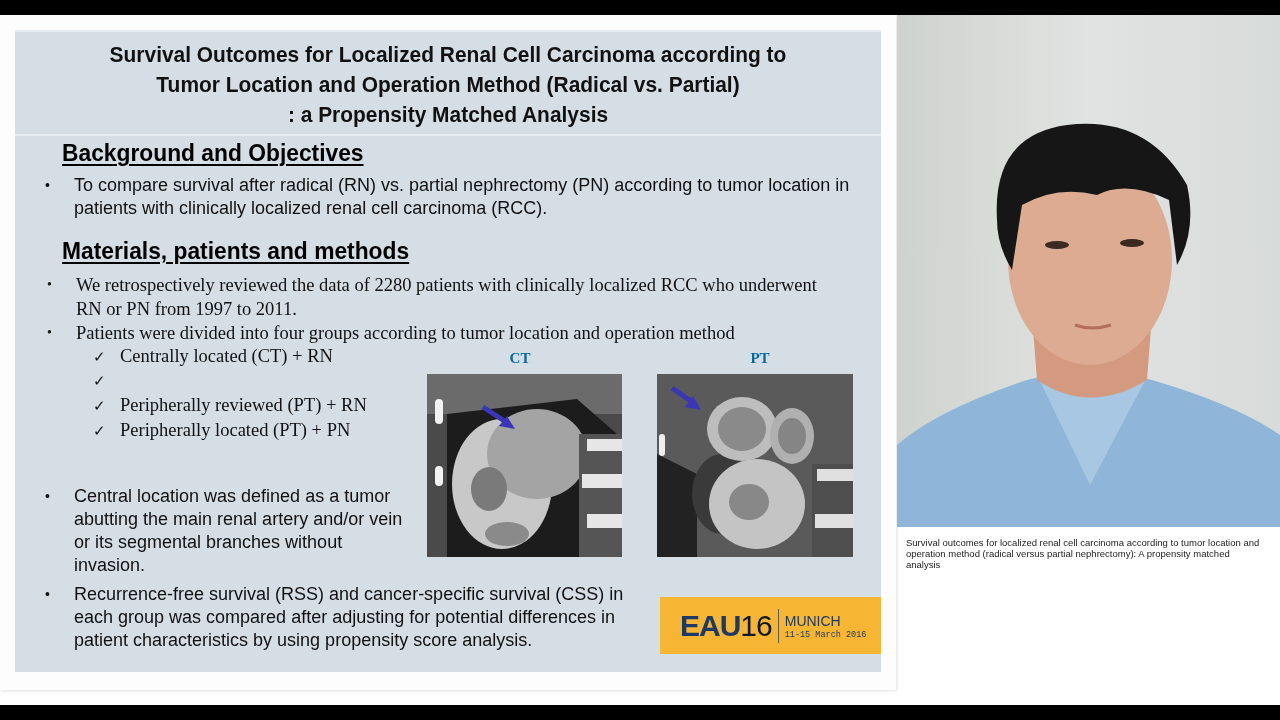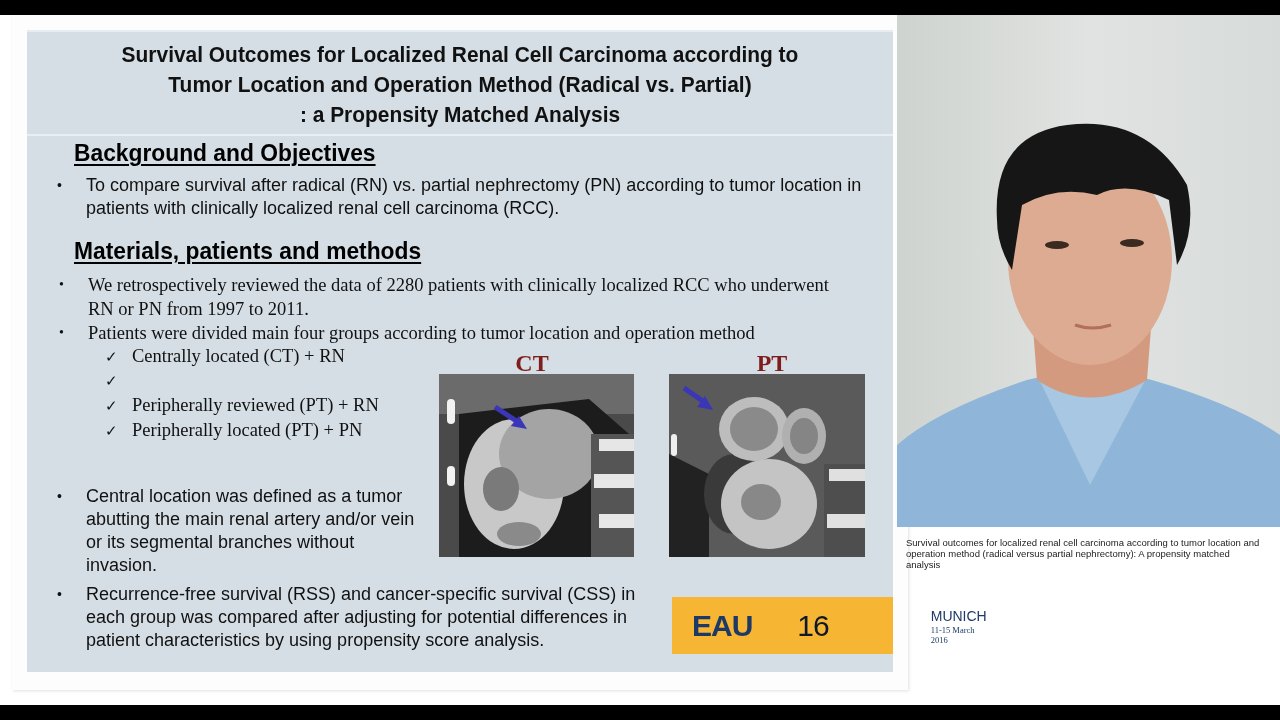--- a/index.html
+++ b/index.html
@@ -1,36 +1,36 @@
 <!DOCTYPE html>
 <html><head>
   <meta charset="utf-8">
   <style>
     * { margin: 0; padding: 0; box-sizing: border-box; }
     html, body { width: 1280px; height: 720px; overflow: hidden; background: #000; }
     .stage { position: absolute; left: 0; top: 15px; width: 1280px; height: 690px; background: #ffffff; }
-    .slide-frame { position: absolute; left: 12px; top: 0; width: 896px; height: 675px; background: #fdfdfd; box-shadow: 1px 1px 3px rgba(0,0,0,0.12); }
+    .slide-frame { position: absolute; left: 0; top: 0; width: 896px; height: 675px; background: #fdfdfd; box-shadow: 1px 1px 3px rgba(0,0,0,0.12); }
     .slide { position: absolute; left: 15px; top: 15px; width: 866px; height: 642px; background: #d5dee5; border-top: 2px solid #e6ecf0; }
     .title { position: absolute; left: 0; top: 8px; width: 866px; text-align: center; font-family: "Liberation Sans", sans-serif; font-weight: bold; font-size: 22.5px; line-height: 30px; color: #111; transform: scaleX(0.93); transform-origin: center top; }
     .title-sep { position: absolute; left: 0; top: 102px; width: 866px; height: 2px; background: #e8eef2; }
     .h { position: absolute; font-family: "Liberation Sans", sans-serif; font-weight: bold; font-size: 24px; text-decoration: underline; text-decoration-thickness: 2px; text-underline-offset: 3px; color: #000; transform: scaleX(0.95); transform-origin: left top; }
     .bullet { position: absolute; font-family: "Liberation Sans", sans-serif; font-size: 18px; line-height: 23px; color: #111; transform-origin: left top; }
     .bullet .dot { position: absolute; left: -29px; top: 0; font-size: 14px; }
     .serif { font-family: "Liberation Serif", serif; font-size: 18.5px; line-height: 24px; }
     .checks { position: absolute; left: 78px; top: 312px; font-family: "Liberation Serif", serif; font-size: 18.5px; line-height: 24px; color: #111; }
     .checks .row { display: flex; align-items: baseline; }
     .checks .tick { width: 27px; font-size: 15px; }
-    .img-label { position: absolute; font-family: "Liberation Serif", serif; font-weight: bold; font-size: 24px; color: #7f1d1d; text-align: center; width: 196px; }
+    .img-label { position: absolute; font-family: "Liberation Serif", serif; font-weight: bold; font-size: 15px; color: #0369a1; text-align: center; width: 196px; }
     .ct-img { position: absolute; overflow: hidden; background: #3a3a3a; }
-    .eau { position: absolute; left: 645px; top: 565px; width: 221px; height: 57px; background: #f6b532; display: flex; align-items: center; padding-left: 20px; gap: 45px; }
+    .eau { position: absolute; left: 645px; top: 565px; width: 221px; height: 57px; background: #f6b532; display: flex; align-items: center; padding-left: 20px; }
     .eau .eau-text { font-family: "Liberation Sans", sans-serif; font-weight: bold; font-size: 30px; color: #1d3a66; letter-spacing: -1px; }
     .eau .eau-num { font-family: "Liberation Sans", sans-serif; font-size: 30px; color: #0f172a; letter-spacing: -1px; }
     .eau .eau-div { width: 1px; height: 34px; background: #1d3a66; margin: 0 6px; opacity: 0.7; }
     .eau .eau-city { font-family: "Liberation Sans", sans-serif; font-size: 14px; color: #1d3a66; line-height: 18px; }
-    .eau .eau-date { font-family: Liberation Serif, serif; font-size: 8.5px; color: #1d3a66; line-height: 10px; }
+    .eau .eau-date { font-family: Liberation Mono, monospace; font-size: 8.5px; color: #1d3a66; line-height: 10px; }
     .video { position: absolute; left: 897px; top: 0; width: 383px; height: 512px; overflow: hidden; background: #d9dedd; }
     .caption { position: absolute; left: 906px; top: 520px; width: 360px; }
     .caption .name { font-family: "Liberation Sans", sans-serif; font-weight: bold; font-size: 15px; color: #111; }
     .caption .desc { font-family: "Liberation Sans", sans-serif; font-size: 9.5px; line-height: 11px; color: #222; margin-top: 2px; }
   </style>
 </head>
 <body>
 
 <div class="stage">
 
@@ -53,21 +53,21 @@
 
       <div class="h" style="left:47px; top:205px;">Materials, patients and methods</div>
 
       <div class="bullet serif" style="left:61px; top:241px; width:745px;">
         <span class="dot">•</span>
         <span>We retrospectively reviewed the data of 2280 patients with clinically localized RCC who underwent RN or PN from 1997 to 2011.</span>
       </div>
 
       <div class="bullet serif" style="left:61px; top:289px; width:790px; white-space:nowrap;">
         <span class="dot">•</span>
-        <span>Patients were divided main four groups according to tumor location and operation method</span>
+        <span>Patients were divided into four groups according to tumor location and operation method</span>
       </div>
 
       <div class="checks">
         <div class="row">
           <span class="tick">✓</span>
           <span>Centrally located (CT) + RN</span>
         </div>
         <div class="row">
           <span class="tick">✓</span>
         </div>

